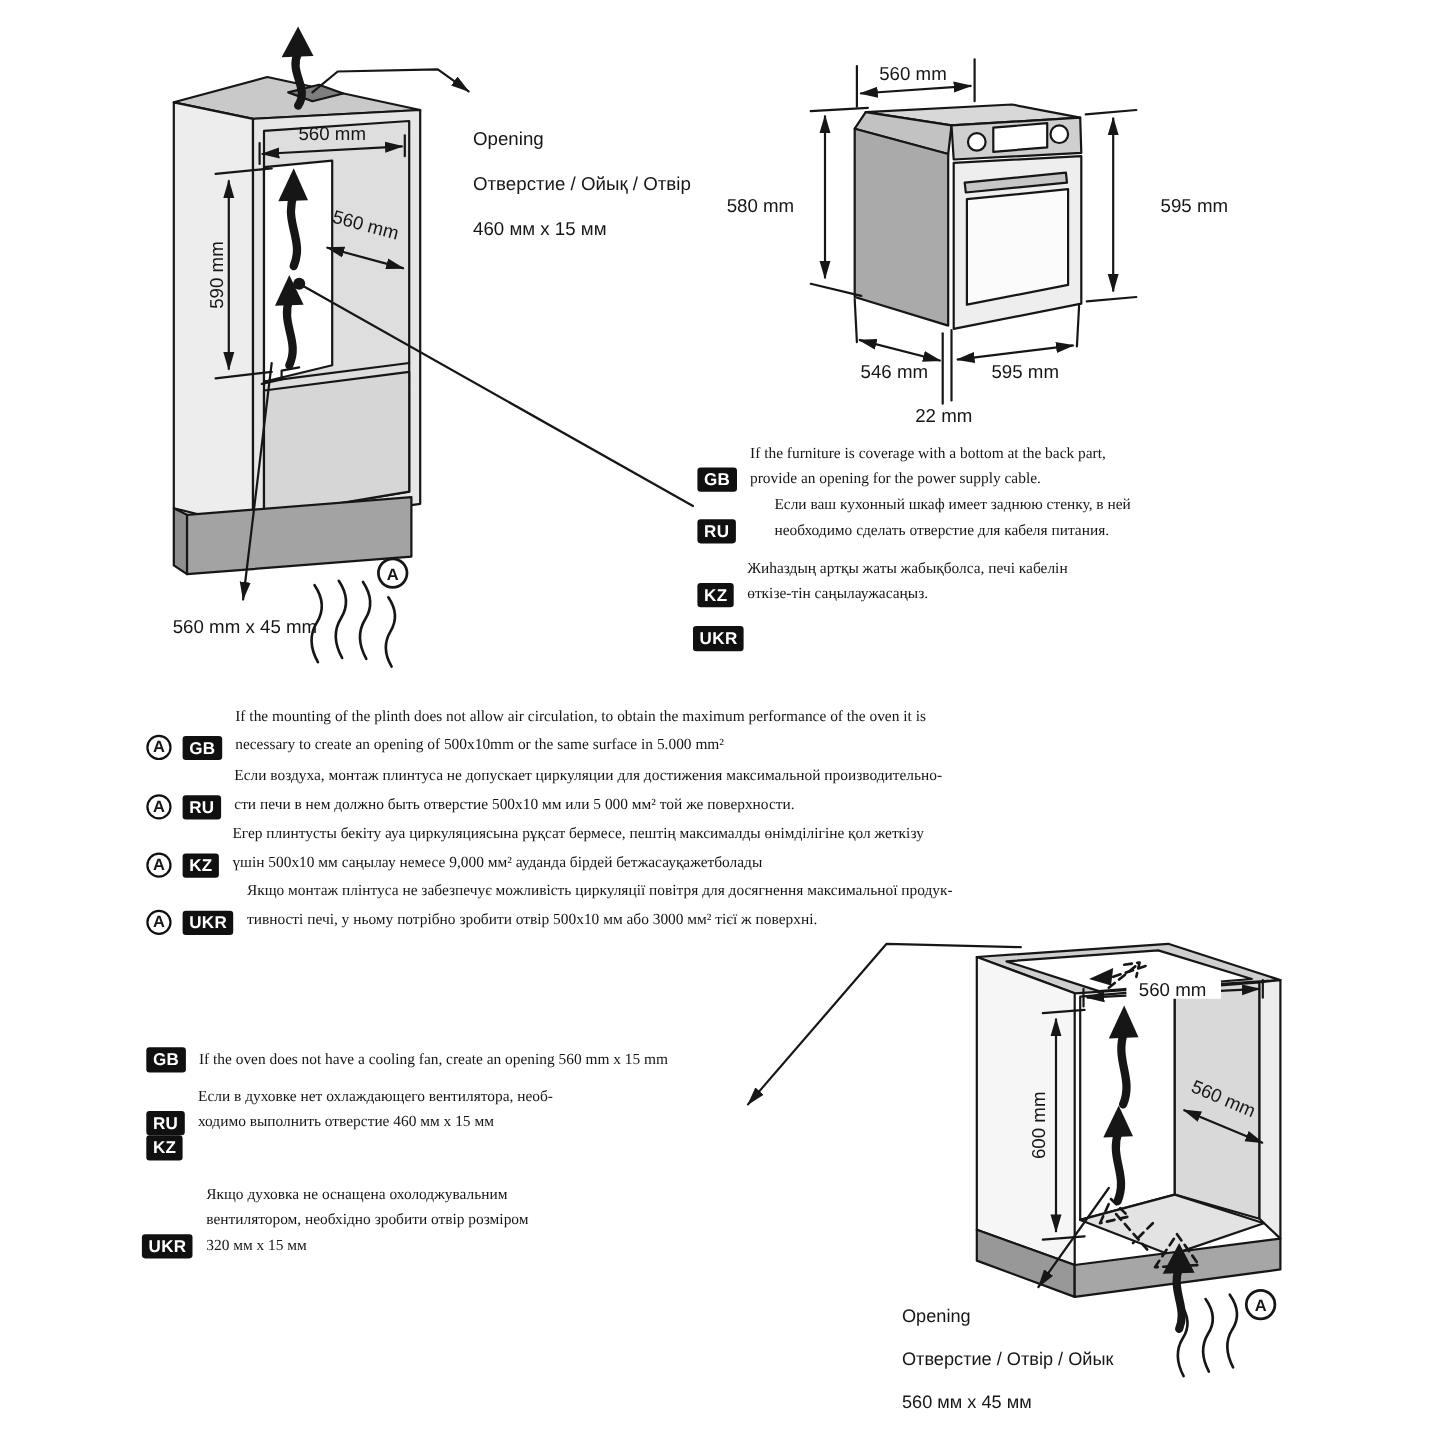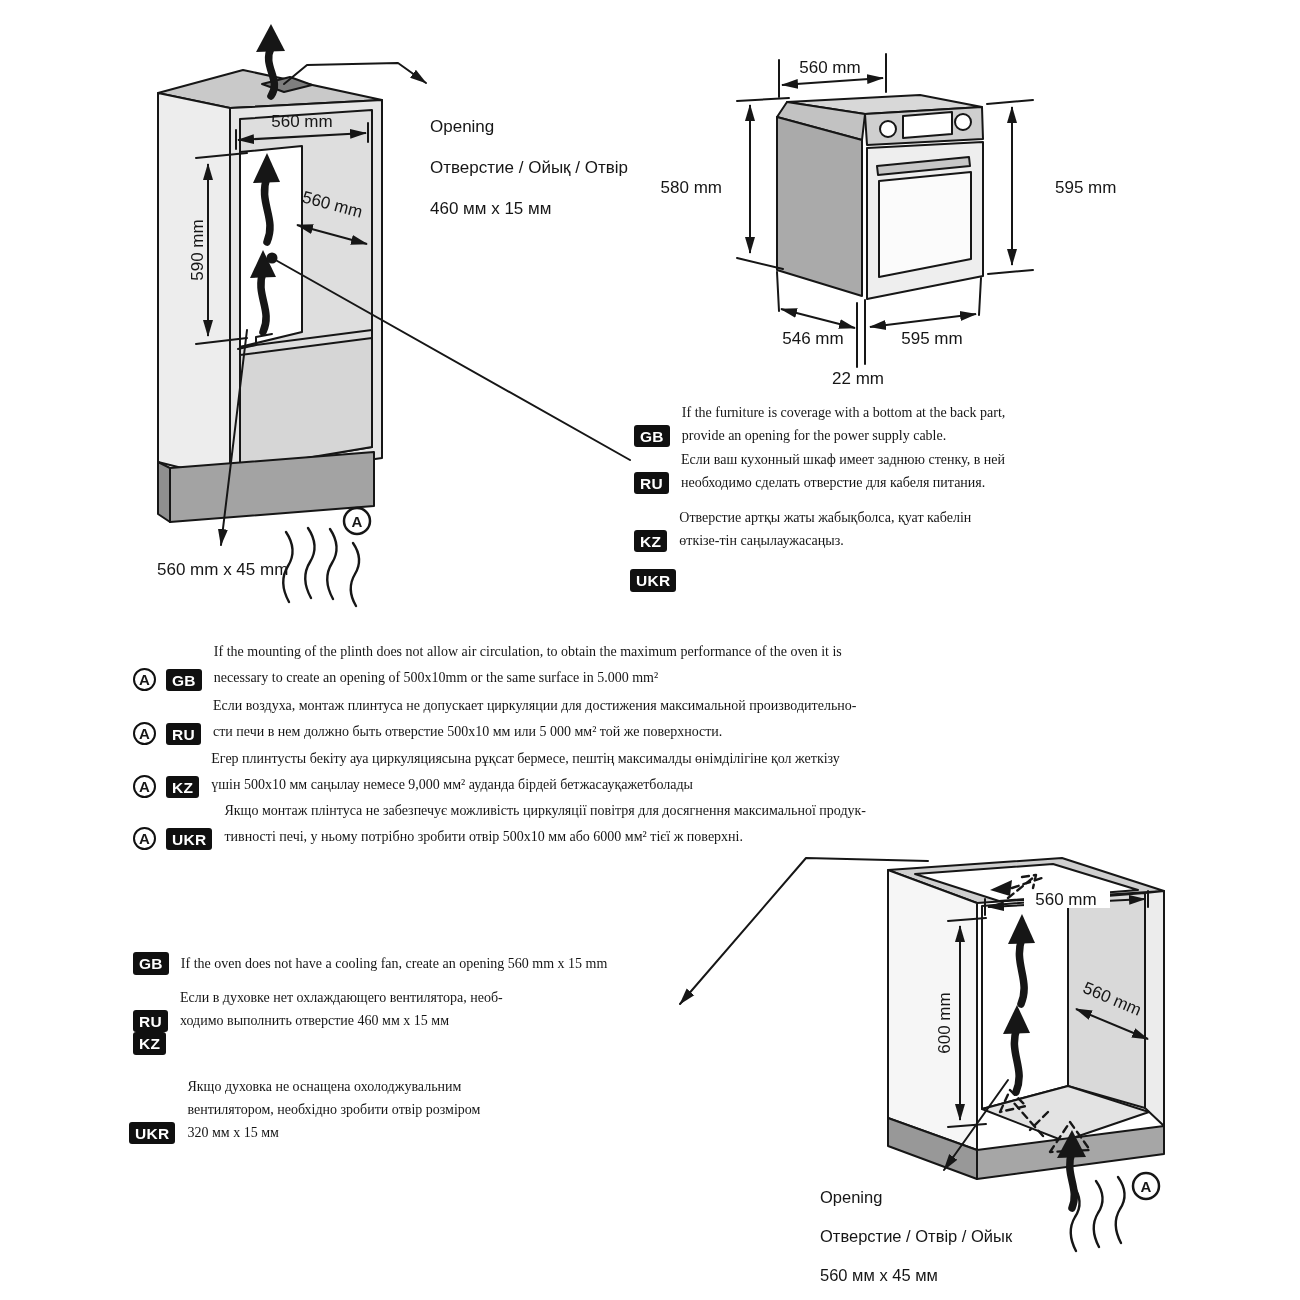--- a/index.html
+++ b/index.html
@@ -235,26 +235,26 @@
     <div>460 мм x 15 мм</div>
   </div>
 
   <div class="note-row" style="left:634px; top:401px; width:540px;">
     <span class="lang-badge">GB</span>
     <span class="note-text" style="width:495px;">If the furniture is coverage with a bottom at the back part,
 provide an opening for the power supply cable.</span>
   </div>
   <div class="note-row" style="left:634px; top:448px; width:540px;">
     <span class="lang-badge">RU</span>
-    <span class="note-text" style="width:495px;">Если ваш кухонный шкаф имеет заднюю стенку, в ней
+    <span class="note-text" style="width:495px;margin-left:23px;">Если ваш кухонный шкаф имеет заднюю стенку, в ней
 необходимо сделать отверстие для кабеля питания.</span>
   </div>
   <div class="note-row" style="left:634px; top:506px; width:540px;">
     <span class="lang-badge">KZ</span>
-    <span class="note-text" style="width:495px;">Отверстие артқы жаты жабықболса, қуат кабелін
+    <span class="note-text" style="width:495px;">Жиһаздың артқы жаты жабықболса, печі кабелін
 өткізе-тін саңылаужасаңыз.</span>
   </div>
   <div class="note-row" style="left:630px; top:568px; width:545px;">
     <span class="lang-badge">UKR</span>
   </div>
 
   <div class="note-row plinth" style="left:133px; top:639px; width:1045px;">
     <span class="marker-a">A</span>
     <span class="lang-badge">GB</span>
     <span class="note-text" style="width:948px;">If the mounting of the plinth does not allow air circulation, to obtain the maximum performance of the oven it is
@@ -269,21 +269,21 @@
   <div class="note-row plinth" style="left:133px; top:746px; width:1045px;">
     <span class="marker-a">A</span>
     <span class="lang-badge">KZ</span>
     <span class="note-text" style="width:948px;">Егер плинтусты бекіту ауа циркуляциясына рұқсат бермесе, пештің максималды өнімділігіне қол жеткізу
 үшін 500x10 мм саңылау немесе 9,000 мм² ауданда бірдей бетжасауқажетболады</span>
   </div>
   <div class="note-row plinth" style="left:133px; top:798px; width:1045px;">
     <span class="marker-a">A</span>
     <span class="lang-badge">UKR</span>
     <span class="note-text" style="width:948px;">Якщо монтаж плінтуса не забезпечує можливість циркуляції повітря для досягнення максимальної продук-
-тивності печі, у ньому потрібно зробити отвір 500x10 мм або 6000 мм² тієї ж поверхні.</span>
+тивності печі, у ньому потрібно зробити отвір 500x10 мм або 3000 мм² тієї ж поверхні.</span>
   </div>
 
   <div class="note-row" style="left:133px; top:951px; width:660px;">
     <span class="lang-badge">GB</span>
     <span class="note-text" style="width:610px;">If the oven does not have a cooling fan, create an opening 560 mm x 15 mm</span>
   </div>
   <div class="note-row" style="left:133px; top:986px; width:520px;">
     <span class="lang-badge">RU</span>
     <span class="note-text" style="width:460px;">Если в духовке нет охлаждающего вентилятора, необ-
 ходимо выполнить отверстие 460 мм x 15 мм</span>

